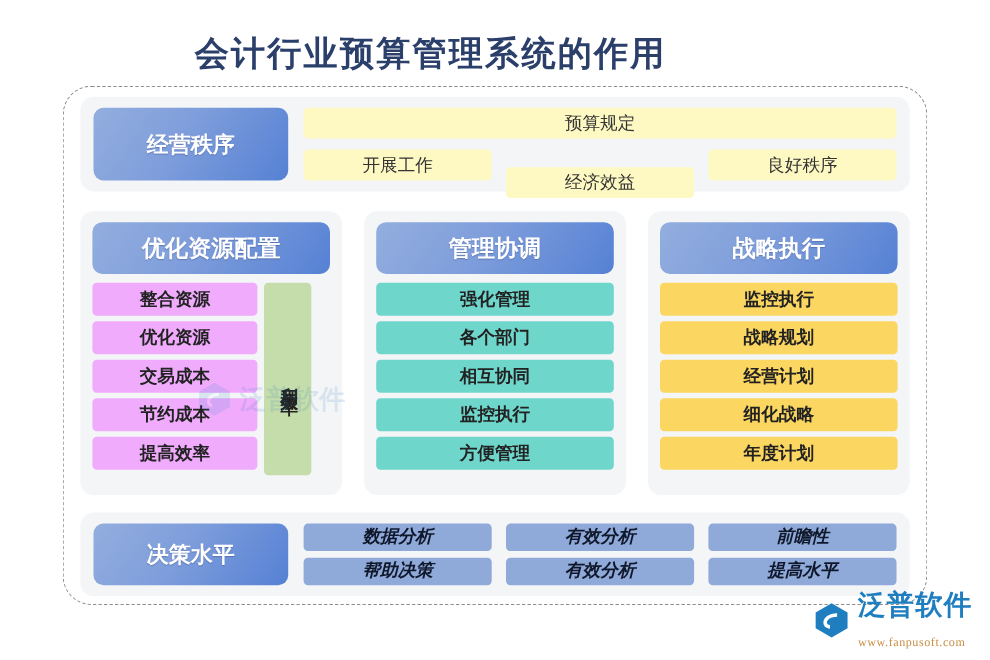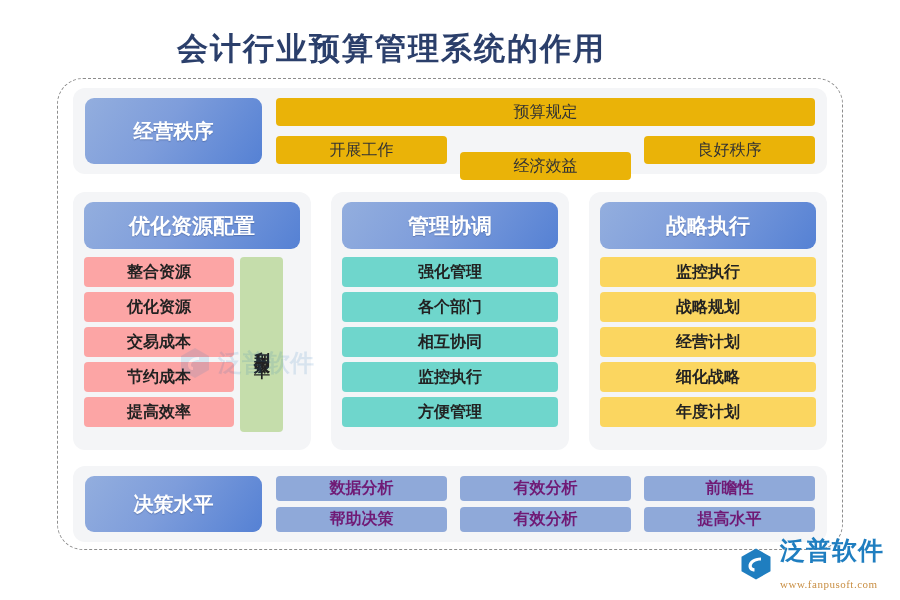--- a/index.html
+++ b/index.html
@@ -65,25 +65,25 @@
   
   .chip {
     border-radius: 4px;
     display: flex;
     align-items: center;
     justify-content: center;
     color: #222222;
     box-sizing: border-box;
     font-weight: bold;
   }
-  .chip.green-pale { background: #eab308; font-weight: normal; color: #333333; }
-  .chip.green      { background: #fca5a5; }
+  .chip.green-pale { background: #fef9c3; font-weight: normal; color: #333333; }
+  .chip.green      { background: #f0abfc; }
   .chip.teal       { background: #6fd6cc; }
   .chip.yellow     { background: #fbd660; }
-  .chip.blue-soft  { background: #8fa9d9; color: #701a75; }
+  .chip.blue-soft  { background: #8fa9d9; color: #0f172a; font-style: italic; }
 
   
   #row1 { left: 73px;  top: 88px;  width: 754px; height: 86px; }
   #row1-head  { position: absolute; left: 12px;  top: 10px;  width: 177px; height: 66px; font-size: 20px; }
   #row1-top   { position: absolute; left: 203px; top: 10px;  width: 539px; height: 28px; font-size: 16px; }
   .row1-sub   { position: absolute; top: 48px; height: 28px; font-size: 16px; }
   #row1-s0 { left: 203px; width: 171px; font-family: Liberation Mono, monospace; }
   #row1-s1 { left: 387px; width: 171px; margin-top: 16px; }
   #row1-s2 { left: 571px; width: 171px; }
 

